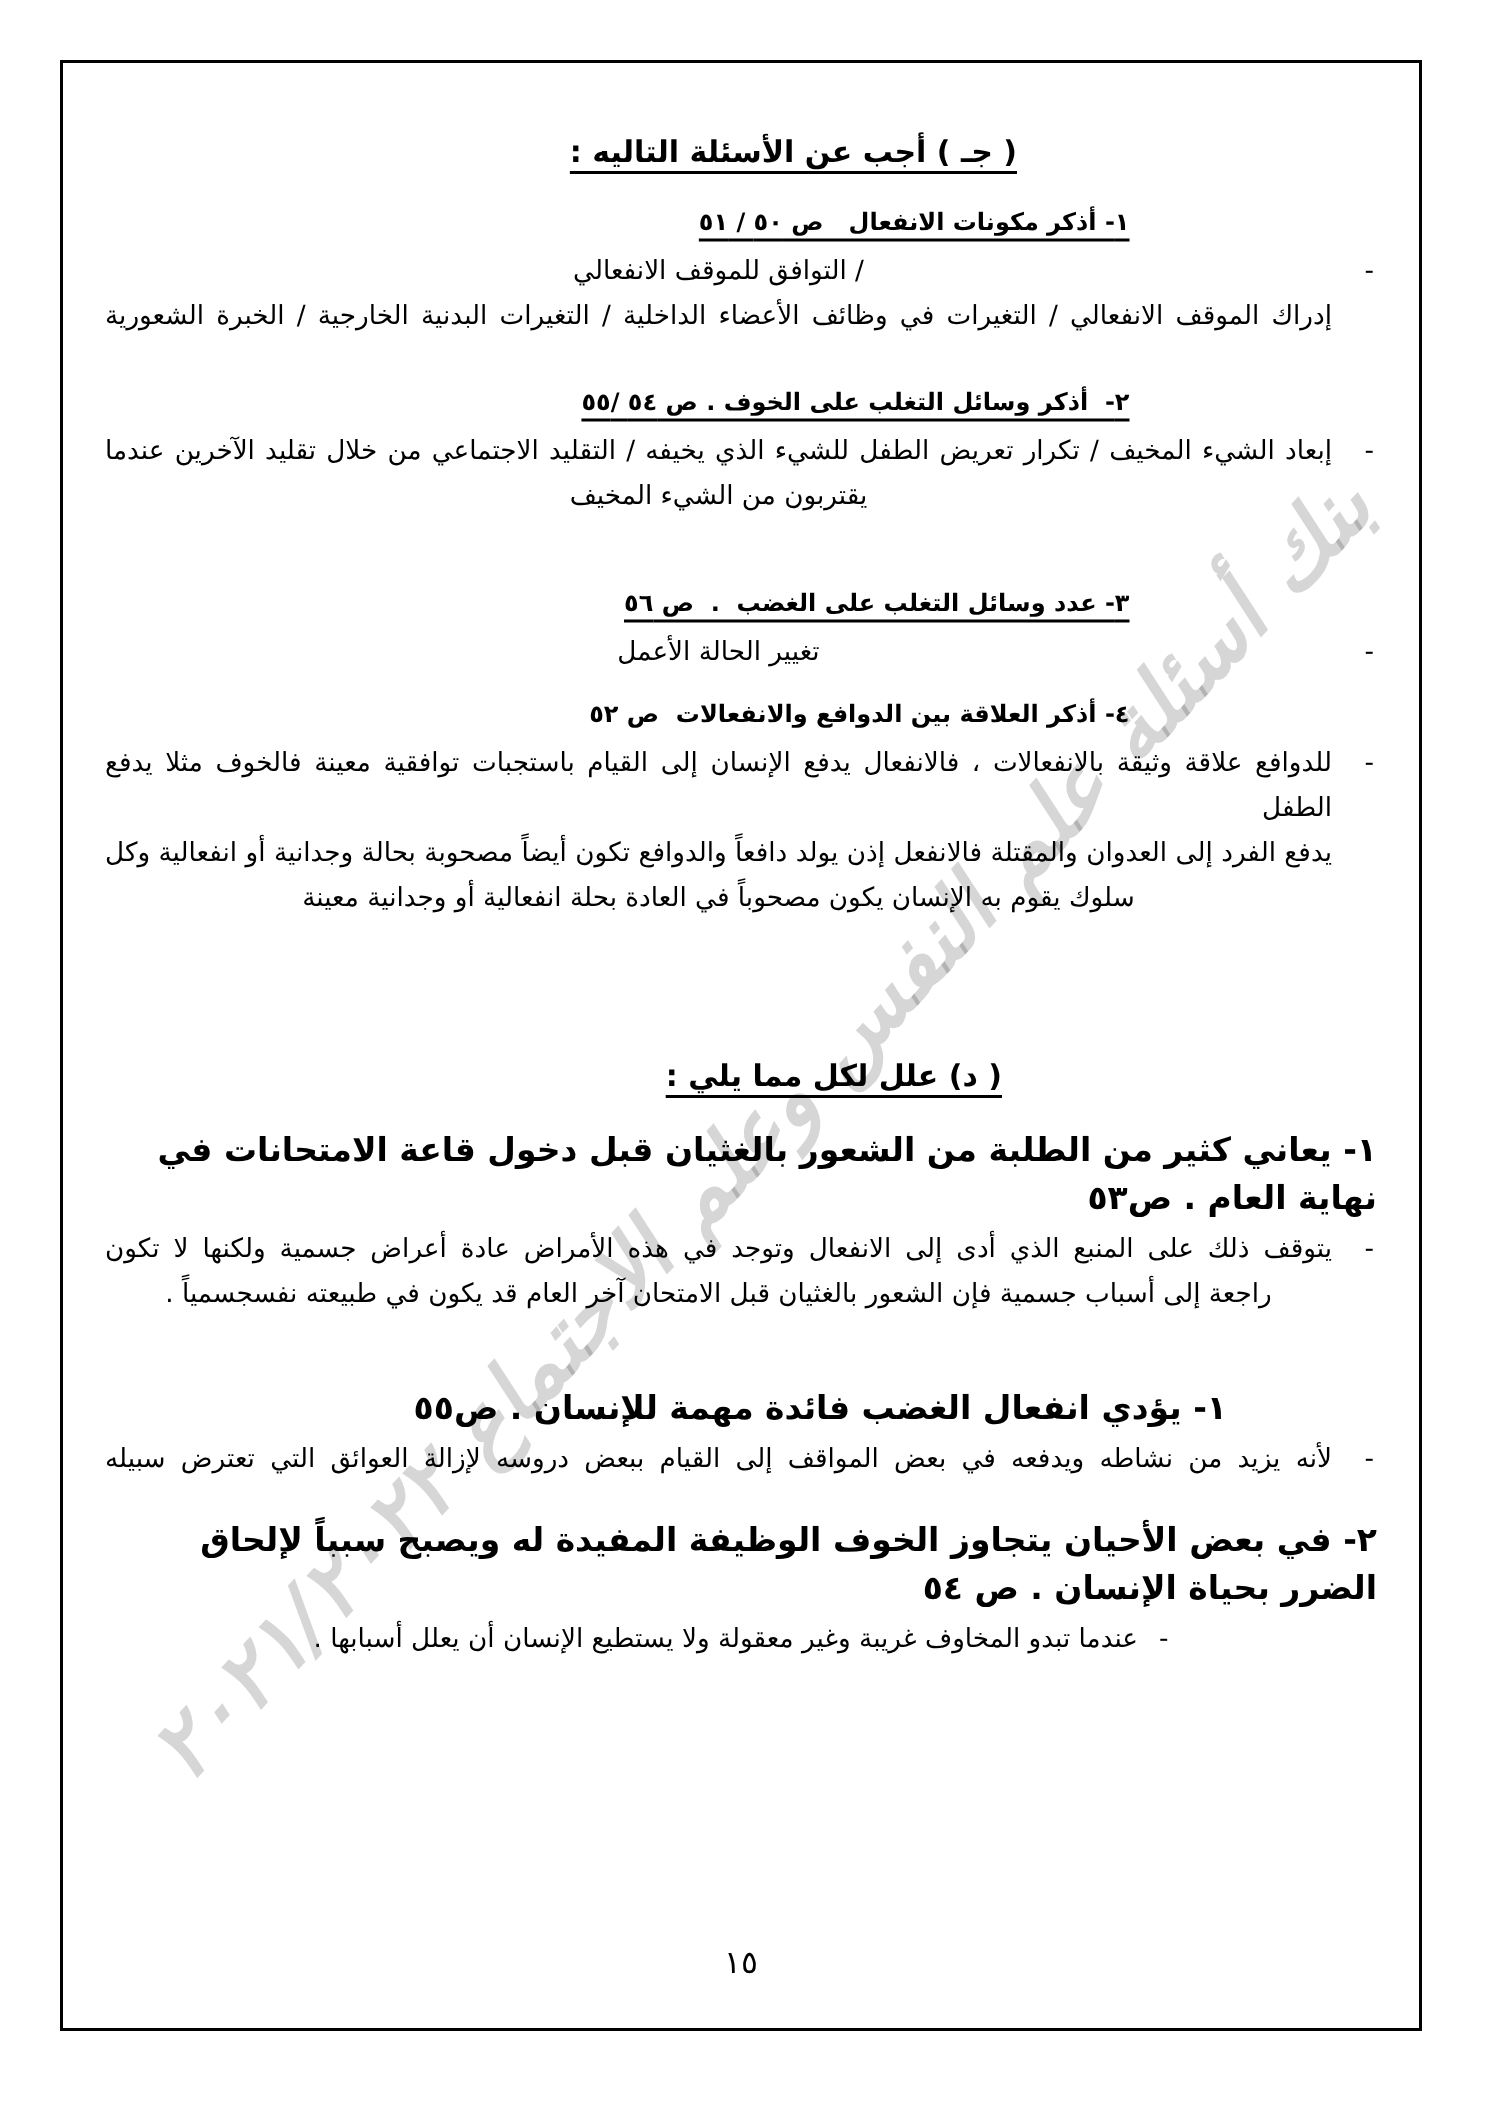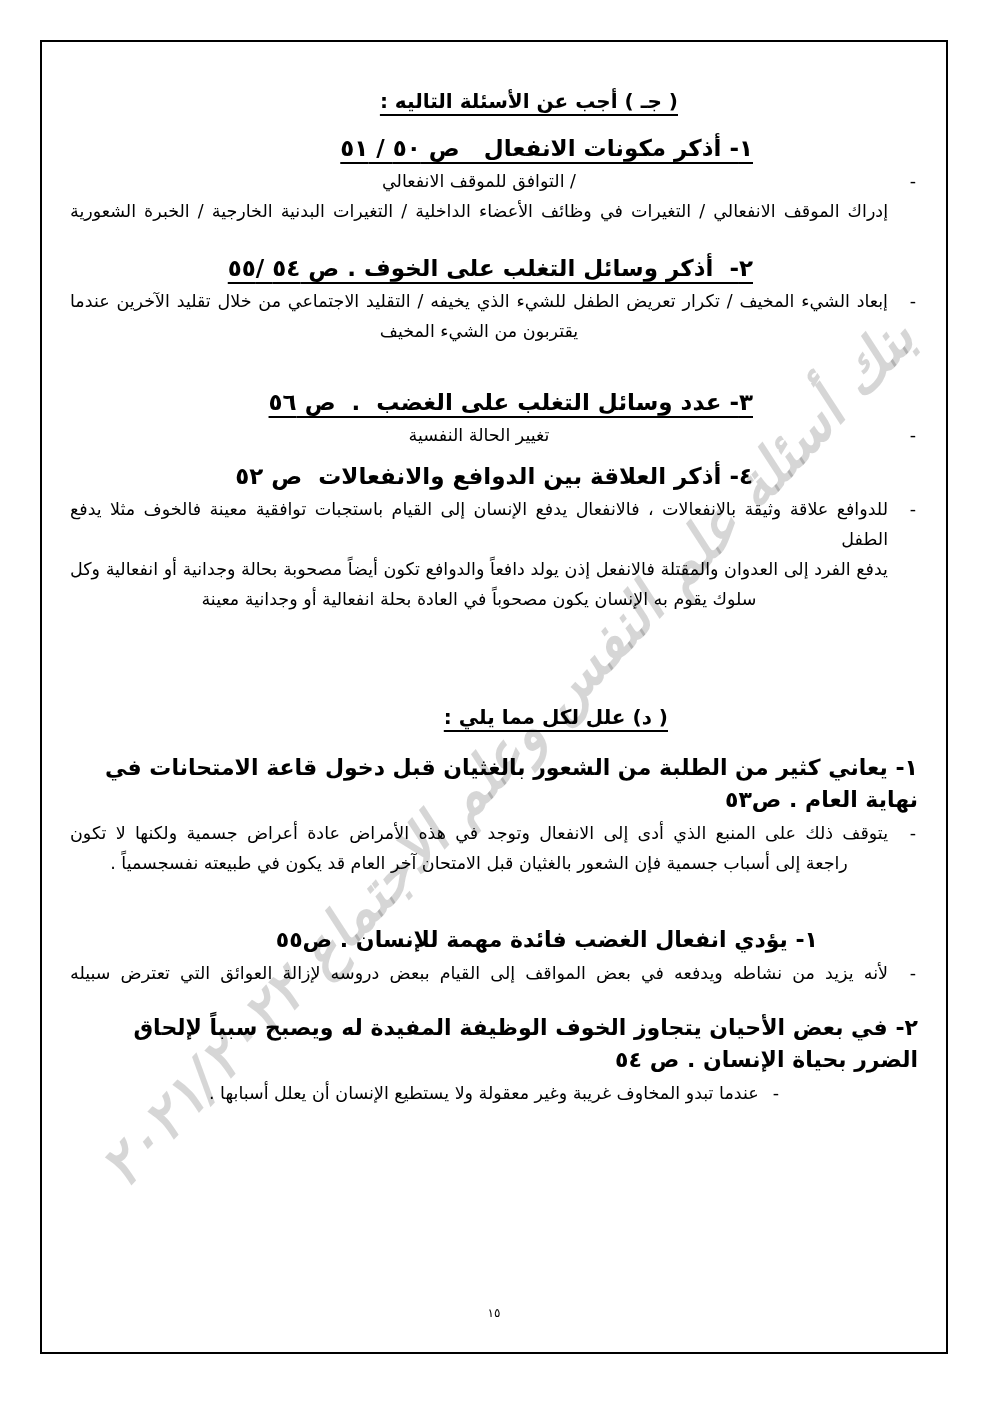--- a/index.html
+++ b/index.html
@@ -46,21 +46,21 @@
     white-space:pre-wrap;
     line-height:34px;
   }
   .u{
     text-decoration:underline;
     text-decoration-thickness:2px;
     text-underline-offset:6px;
     text-align:right;
   }
   .q-head{
-    font-size:23px;font-weight:700;
+    font-size:16px;font-weight:700;
     padding-right:165px;
     white-space:pre-wrap;
     line-height:32px;
     margin:0;
   }
   .mt-q1{margin-top:8px;}
   .mt-q2{margin-top:26px;}
   .mt-q3{margin-top:40px;}
   .mt-q4{margin-top:10px;}
   .bullet{
@@ -88,21 +88,21 @@
   .mt-d1{margin-top:18px;}
   .mt-d2{margin-top:46px;}
   .mt-d3{margin-top:24px;}
   .indent-100{padding-right:100px;}
   .bullet.centered{padding-right:0;}
   .dash-inline{margin-left:14px;font-weight:400;}
   .page-num{
     position:absolute;
     left:0;right:0;bottom:32px;
     text-align:center;
-    font-size:12px;
+    font-size:21px;
     z-index:1;
   }
 </style>
 </head>
 <body>
 
 <div class="sheet">
   <div class="frame">
 
     <div class="watermark">بنك أسئلة علم النفس وعلم الاجتماع ٢٠٢١/٢٠٢٢</div>
@@ -121,21 +121,21 @@
       <div class="q-head u mt-q2">٢-  أذكر وسائل التغلب على الخوف . ص ٥٤ /٥٥</div>
       <div class="bullet">
         <span class="dash">-</span>
         <div class="b-line jl">إبعاد الشيء المخيف  / تكرار تعريض الطفل للشيء الذي يخيفه / التقليد الاجتماعي من خلال تقليد الآخرين عندما</div>
         <div class="b-line cl">يقتربون من الشيء المخيف</div>
       </div>
 
       <div class="q-head u mt-q3">٣- عدد وسائل التغلب على الغضب  .  ص ٥٦</div>
       <div class="bullet">
         <span class="dash">-</span>
-        <div class="b-line cl">تغيير الحالة النفسية</div>
+        <div class="b-line cl">تغيير الحالة الأعمل</div>
       </div>
 
       <div class="q-head mt-q4">٤- أذكر العلاقة بين الدوافع والانفعالات  ص ٥٢</div>
       <div class="bullet">
         <span class="dash">-</span>
         <div class="b-line jl">للدوافع علاقة وثيقة بالانفعالات ، فالانفعال يدفع الإنسان إلى القيام باستجبات توافقية معينة فالخوف مثلا يدفع الطفل</div>
         <div class="b-line jl">يدفع الفرد إلى العدوان والمقتلة فالانفعل إذن يولد دافعاً والدوافع تكون أيضاً مصحوبة بحالة وجدانية أو انفعالية وكل</div>
         <div class="b-line cl">سلوك يقوم به الإنسان يكون مصحوباً في العادة بحلة انفعالية أو وجدانية معينة</div>
       </div>
 

